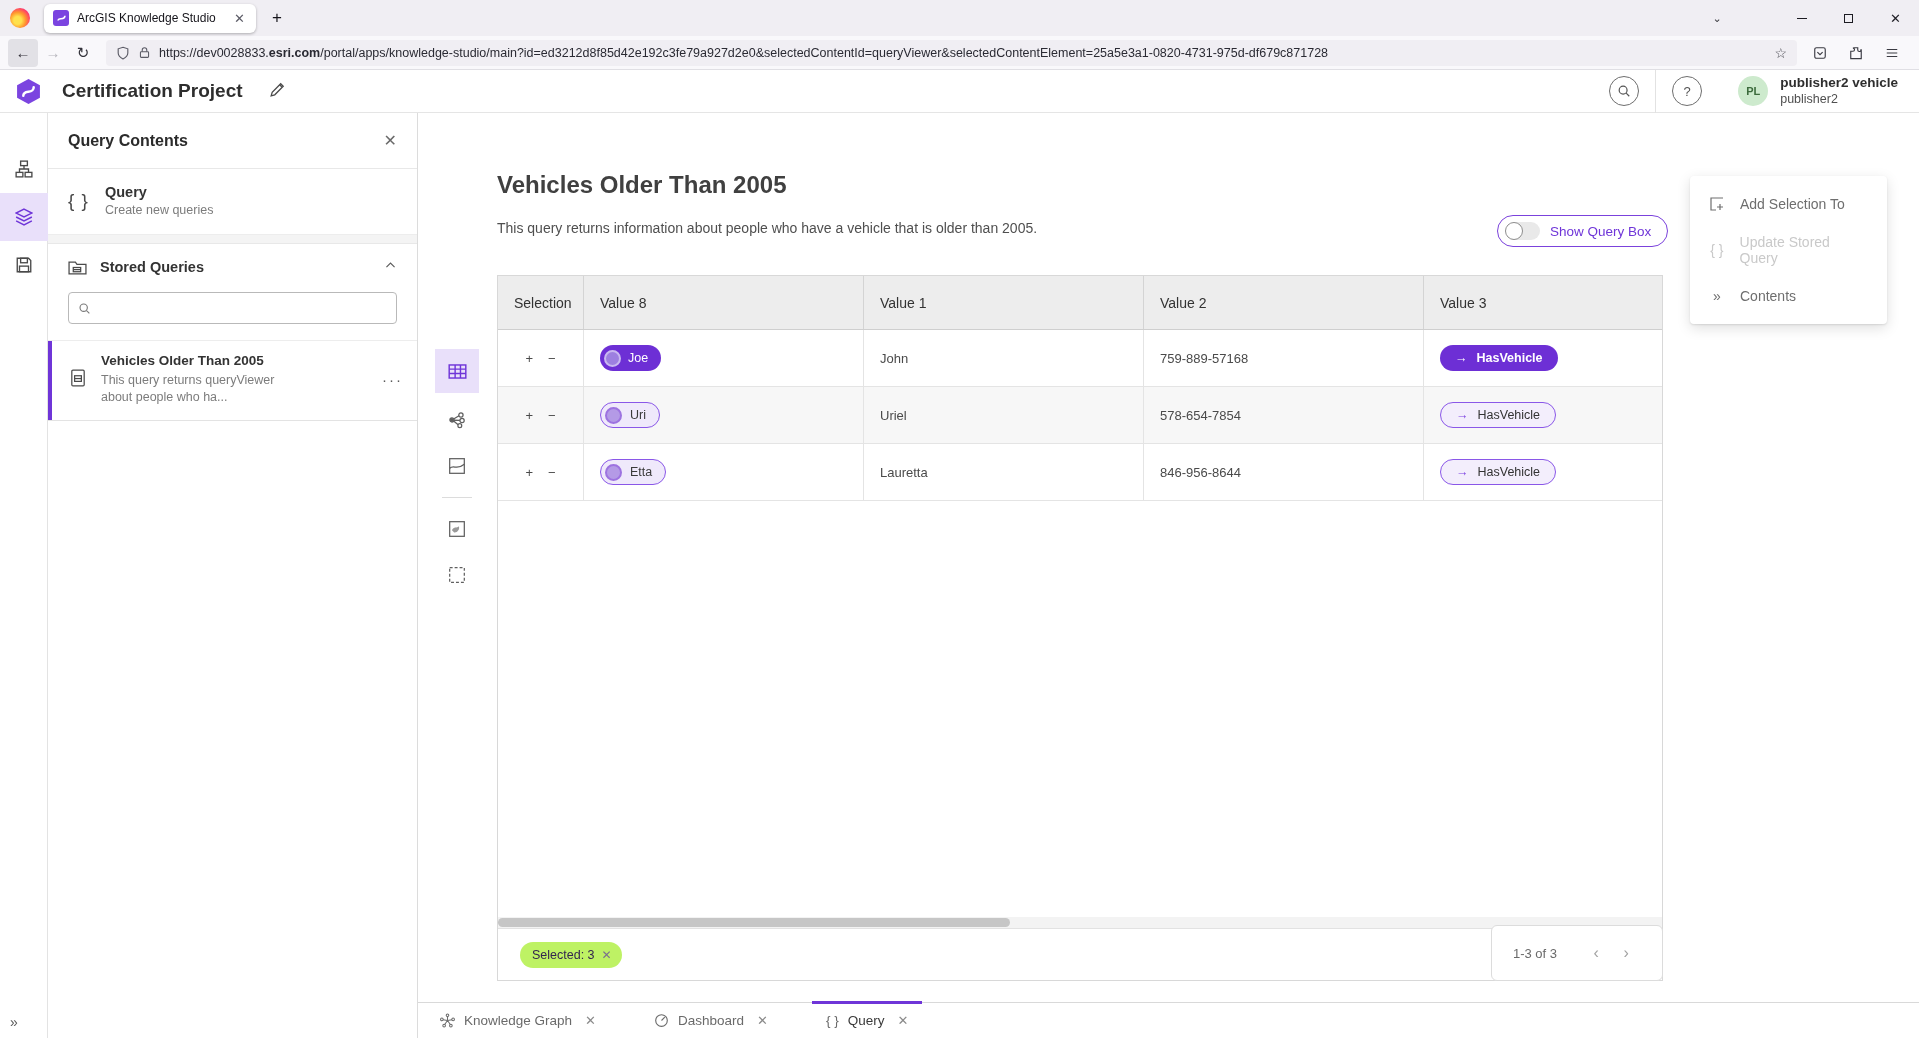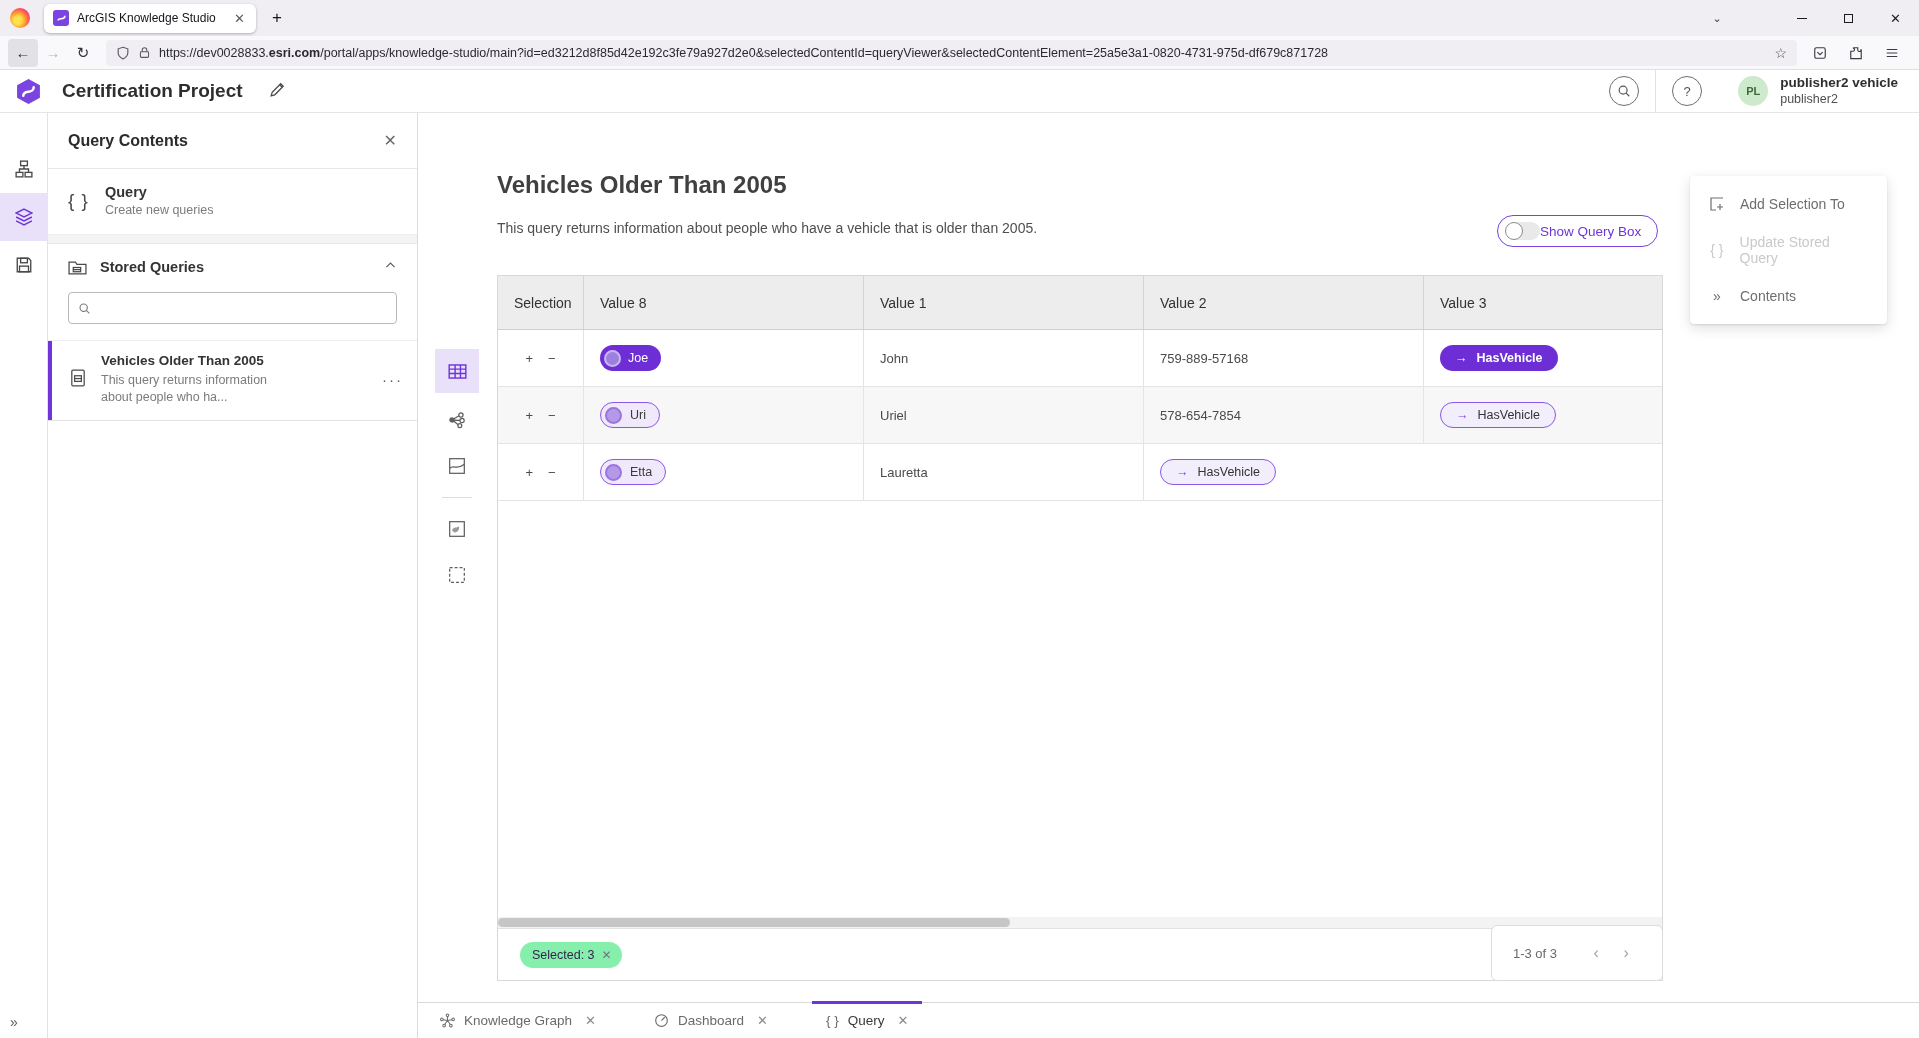--- a/index.html
+++ b/index.html
@@ -78,21 +78,21 @@
   
   .content { flex: 1; position: relative; background: #fff; }
   .vtoolbar { position: absolute; left: 17px; top: 236px; width: 44px; display: flex; flex-direction: column; align-items: center; }
   .tool { width: 36px; height: 36px; display: grid; place-items: center; color: #5f5f5f; margin: 5px 0; }
   .tool.sel { width: 44px; height: 44px; background: #e9e0fa; color: #6f35d8; margin: 0 0 4px; }
   .tool-div { width: 30px; height: 1px; background: #dcdcdc; margin: 8px 0; }
 
   .page-title { position: absolute; left: 79px; top: 58px; font-size: 24px; font-weight: 700; color: #404040; }
   .page-desc { position: absolute; left: 79px; top: 107px; font-size: 14px; color: #4f4f4f; }
   .showbox { position: absolute; left: 1079px; top: 102px; height: 32px; border: 1px solid #7b42dc; border-radius: 16px;
-    display: flex; align-items: center; padding: 0 16px 0 8px; color: #6f35d8; font-size: 13.5px; background: #fff; }
+    display: flex; align-items: center; gap: 10px; padding: 0 16px 0 8px; color: #6f35d8; font-size: 13.5px; background: #fff; }
   .toggle { width: 34px; height: 18px; background: #e9e9e9; border-radius: 9px; position: relative; }
   .knob { width: 18px; height: 18px; background: #fff; border: 1px solid #8d8d8d; border-radius: 50%; position: absolute; left: -1px; top: 0; }
 
   .gridbox { position: absolute; left: 79px; top: 162px; width: 1166px; height: 706px; border: 1px solid #d8d8d8; display: flex; flex-direction: column; background: #fff; }
   .g-header { height: 54px; background: #ededed; border-bottom: 1px solid #cfcfcf; display: flex; flex: none; }
   .g-header .hc { display: flex; align-items: center; padding-left: 16px; font-size: 14px; color: #333; border-right: 1px solid #d4d4d4; }
   .g-row { height: 57px; display: flex; flex: none; border-bottom: 1px solid #e4e4e4; }
   .g-row.alt { background: #f7f7f7; }
   .g-row .c { display: flex; align-items: center; padding-left: 16px; font-size: 13px; color: #4a4a4a; border-right: 1px solid #e4e4e4; }
   .w0 { width: 86px; } .w1 { width: 280px; } .w2 { width: 280px; } .w3 { width: 280px; } .w4 { flex: 1; border-right: none !important; }
@@ -107,21 +107,21 @@
   .epill.outline .dot { background: #b49ae6; border: 2px solid #9d73e0; }
   .rpill { height: 26px; border-radius: 13px; display: inline-flex; align-items: center; gap: 9px; padding: 0 15px; font-size: 12.5px; }
   .rpill.filled { background: #6d2fd5; color: #fff; font-weight: 600; }
   .rpill.outline { background: #f3eefc; border: 1px solid #8a57e8; color: #333; }
   .rpill.outline .arr { color: #7a3fe0; }
 
   .g-spacer { flex: 1; }
   .hscroll { height: 11px; background: #f3f3f3; flex: none; position: relative; }
   .hthumb { position: absolute; left: 0; top: 1px; height: 9px; width: 44%; background: #c6c6c6; border-radius: 5px; }
   .g-footer { height: 52px; flex: none; border-top: 1px solid #e2e2e2; display: flex; align-items: center; padding-left: 22px; position: relative; }
-  .selchip { background: #86efac; border-radius: 13px; height: 26px; display: inline-flex; align-items: center; padding: 0 10px 0 12px; font-size: 12.5px; color: #33254f; gap: 7px; }
+  .selchip { background: #bef264; border-radius: 13px; height: 26px; display: inline-flex; align-items: center; padding: 0 10px 0 12px; font-size: 12.5px; color: #33254f; gap: 7px; }
   .selchip .x { color: #7a6f8f; font-size: 12px; }
   .pager { position: absolute; right: -1px; bottom: -1px; width: 172px; height: 56px; background: #fff; border: 1px solid #dcdcdc; border-radius: 6px; display: flex; align-items: center; justify-content: center; gap: 0; }
   .pager .rng { font-size: 13px; color: #6a6a6a; margin-right: 24px; }
   .pager .pbtn { color: #a3a3a3; font-size: 16px; width: 30px; text-align: center; }
 
   
   .ctxmenu { position: absolute; left: 1690px; top: 176px; width: 197px; background: #fff; border-radius: 4px;
     box-shadow: 0 1px 2px rgba(0,0,0,.10), 0 4px 14px rgba(0,0,0,.13); padding: 5px 0; }
   .mitem { height: 46px; display: flex; align-items: center; gap: 14px; padding: 0 18px; font-size: 14px; color: #6e6e6e; }
   .mitem.disabled { color: #c9c9c9; }
@@ -292,21 +292,21 @@
       <div class="sq-item">
         <span class="sq-doc">
           <svg width="16" height="18" viewBox="0 0 14 16" fill="none" stroke="currentColor" stroke-width="1.1">
               <rect x="1.5" y="1" width="11" height="14" rx="1"></rect>
               <rect x="4" y="6" width="6" height="5"></rect>
               <path d="M4 8.5 H10"></path>
             </svg>
         </span>
         <div>
           <div class="sq-t">Vehicles Older Than 2005</div>
-          <div class="sq-d">This query returns information about people who ha...</div>
+          <div class="sq-d">This query returns queryViewer about people who ha...</div>
         </div>
         <span class="sq-more">···</span>
       </div>
     </div>
 
     <div class="content">
 
       <div class="vtoolbar">
         <div class="tool sel">
           <svg width="19" height="19" viewBox="0 0 16 16" fill="none" stroke="currentColor" stroke-width="1.2">
@@ -409,20 +409,21 @@
               <span class="pm">+</span>
               <span class="pm">−</span>
             </div>
           <div class="c w1">
               <span class="epill outline">
                 <span class="dot"></span>
                 <span>Etta</span>
               </span>
             </div>
           <div class="c w2">Lauretta</div>
+          <div class="c w3">846-956-8644</div>
           <div class="c w4">
               <span class="rpill outline">
                 <span class="arr">→</span>
                 <span>HasVehicle</span>
               </span>
             </div>
         </div>
 
         <div class="g-spacer"></div>
         <div class="hscroll">

